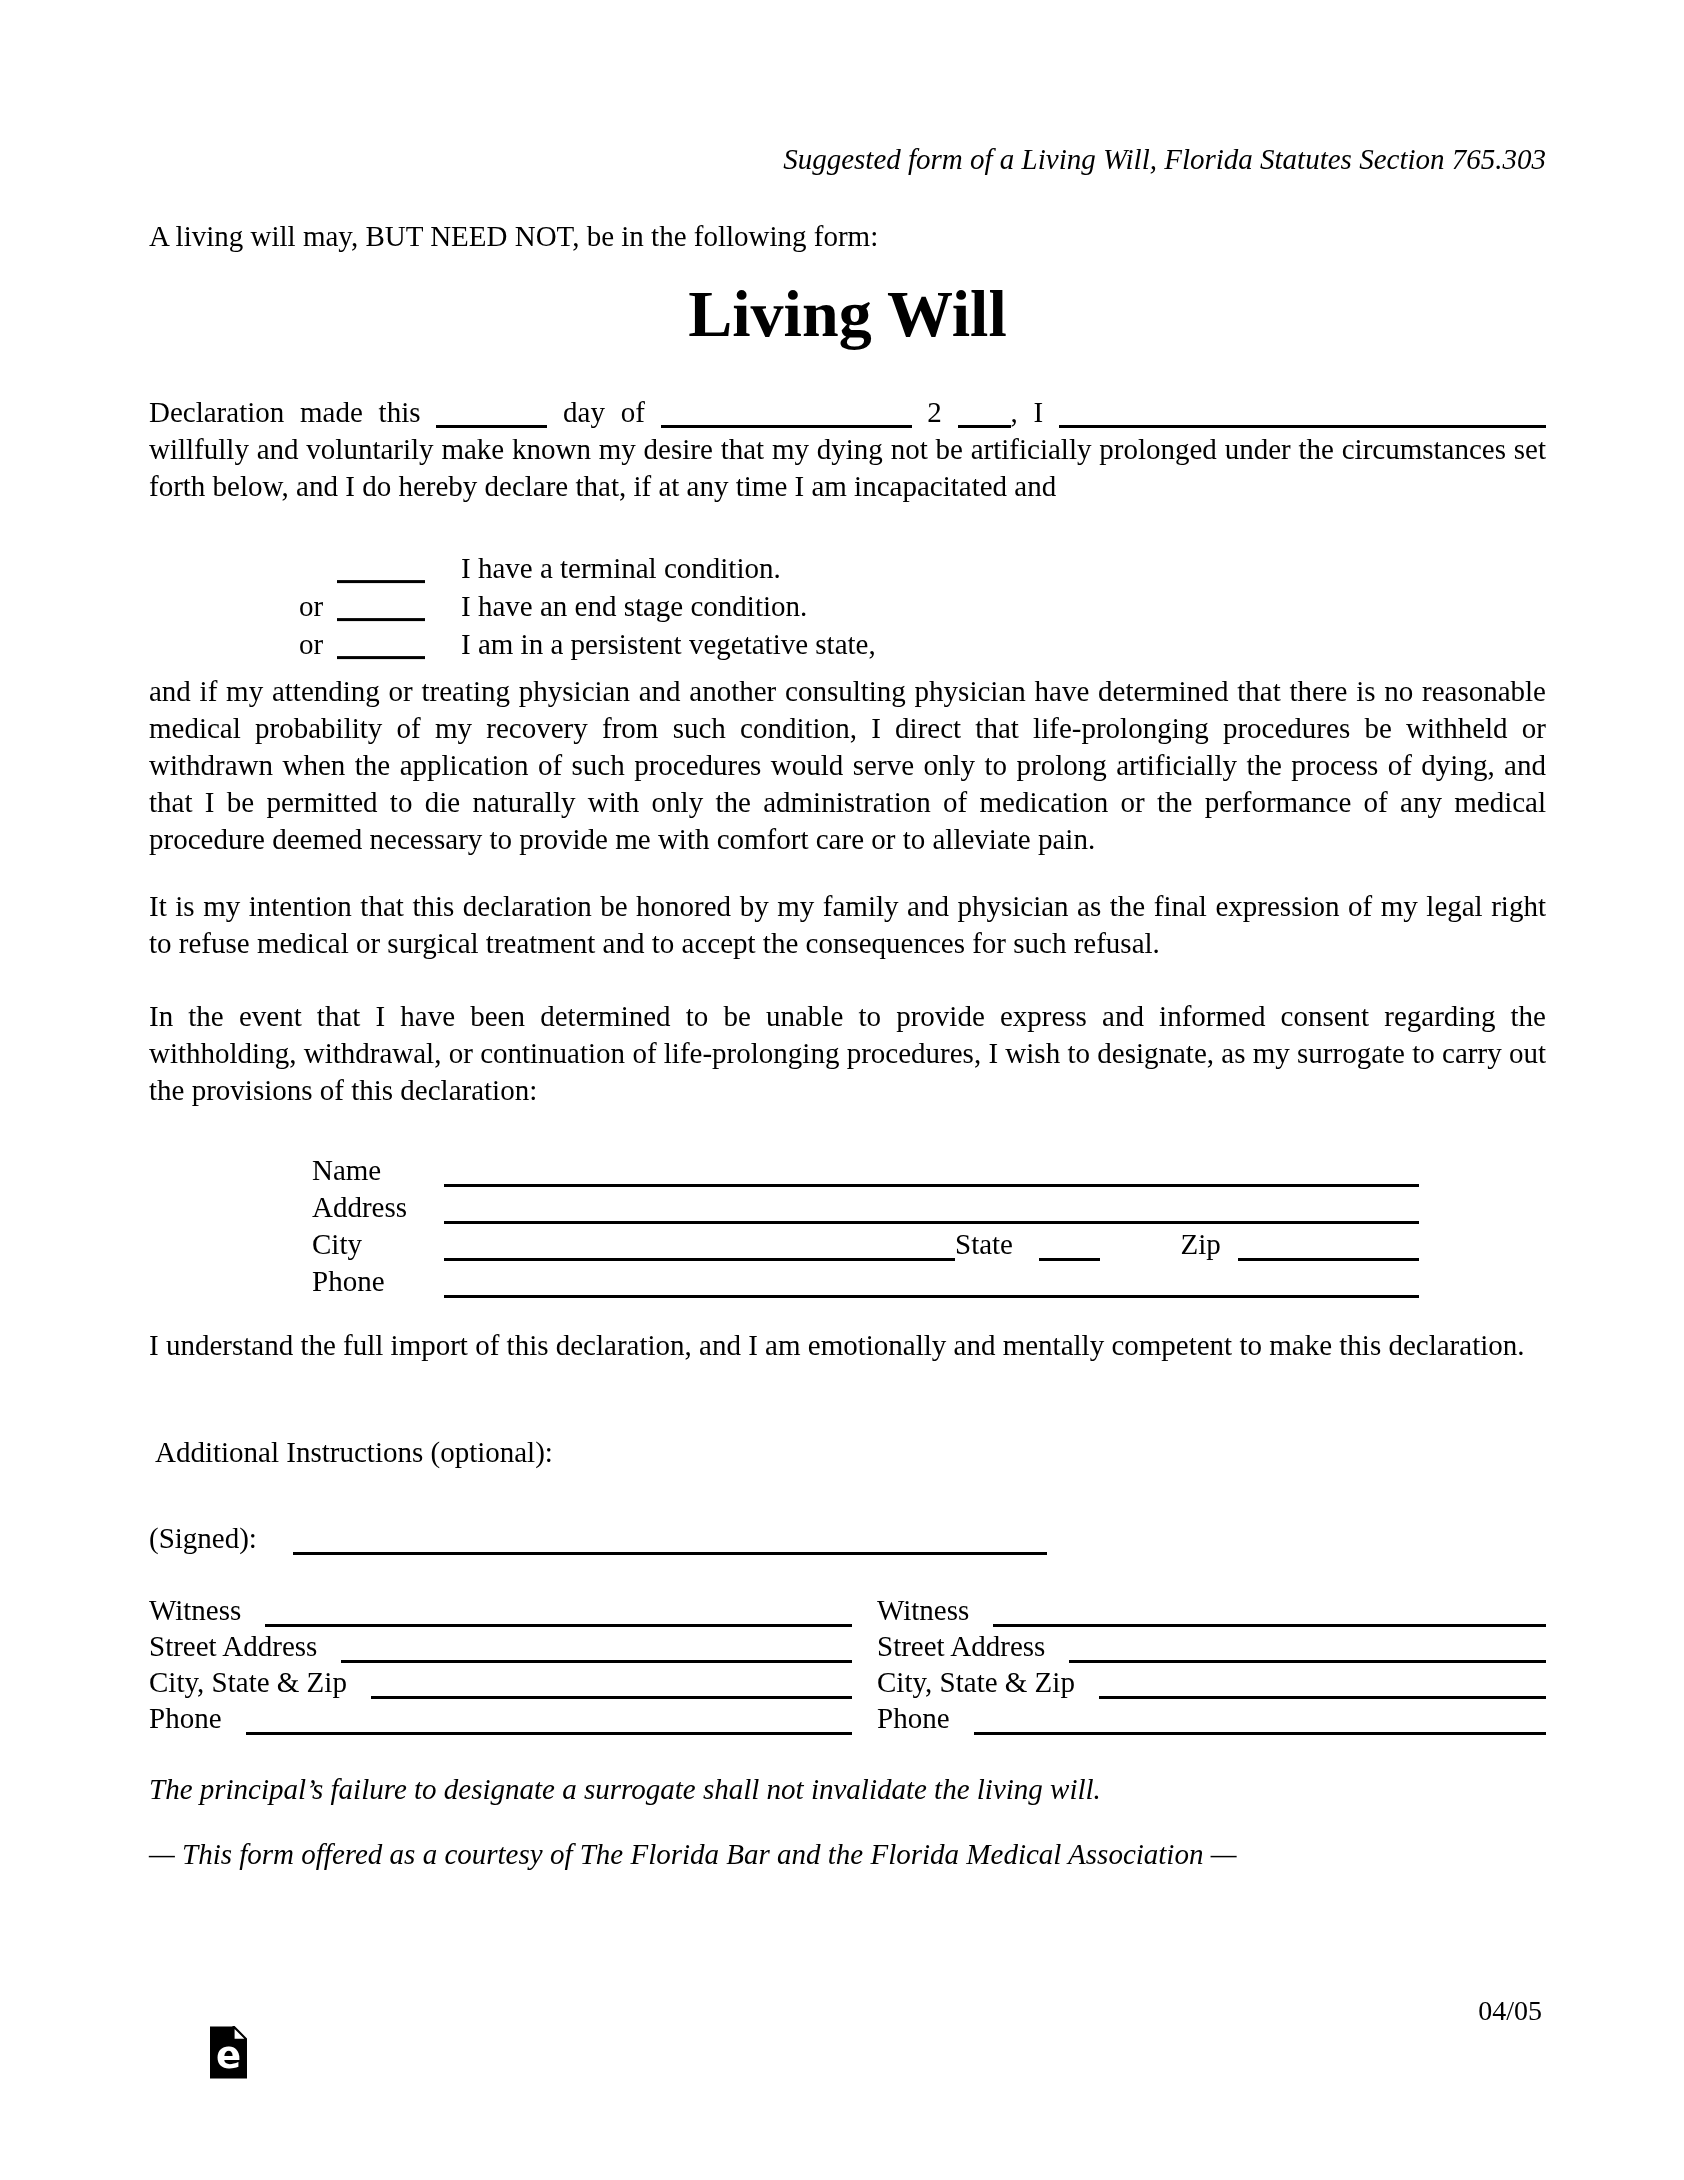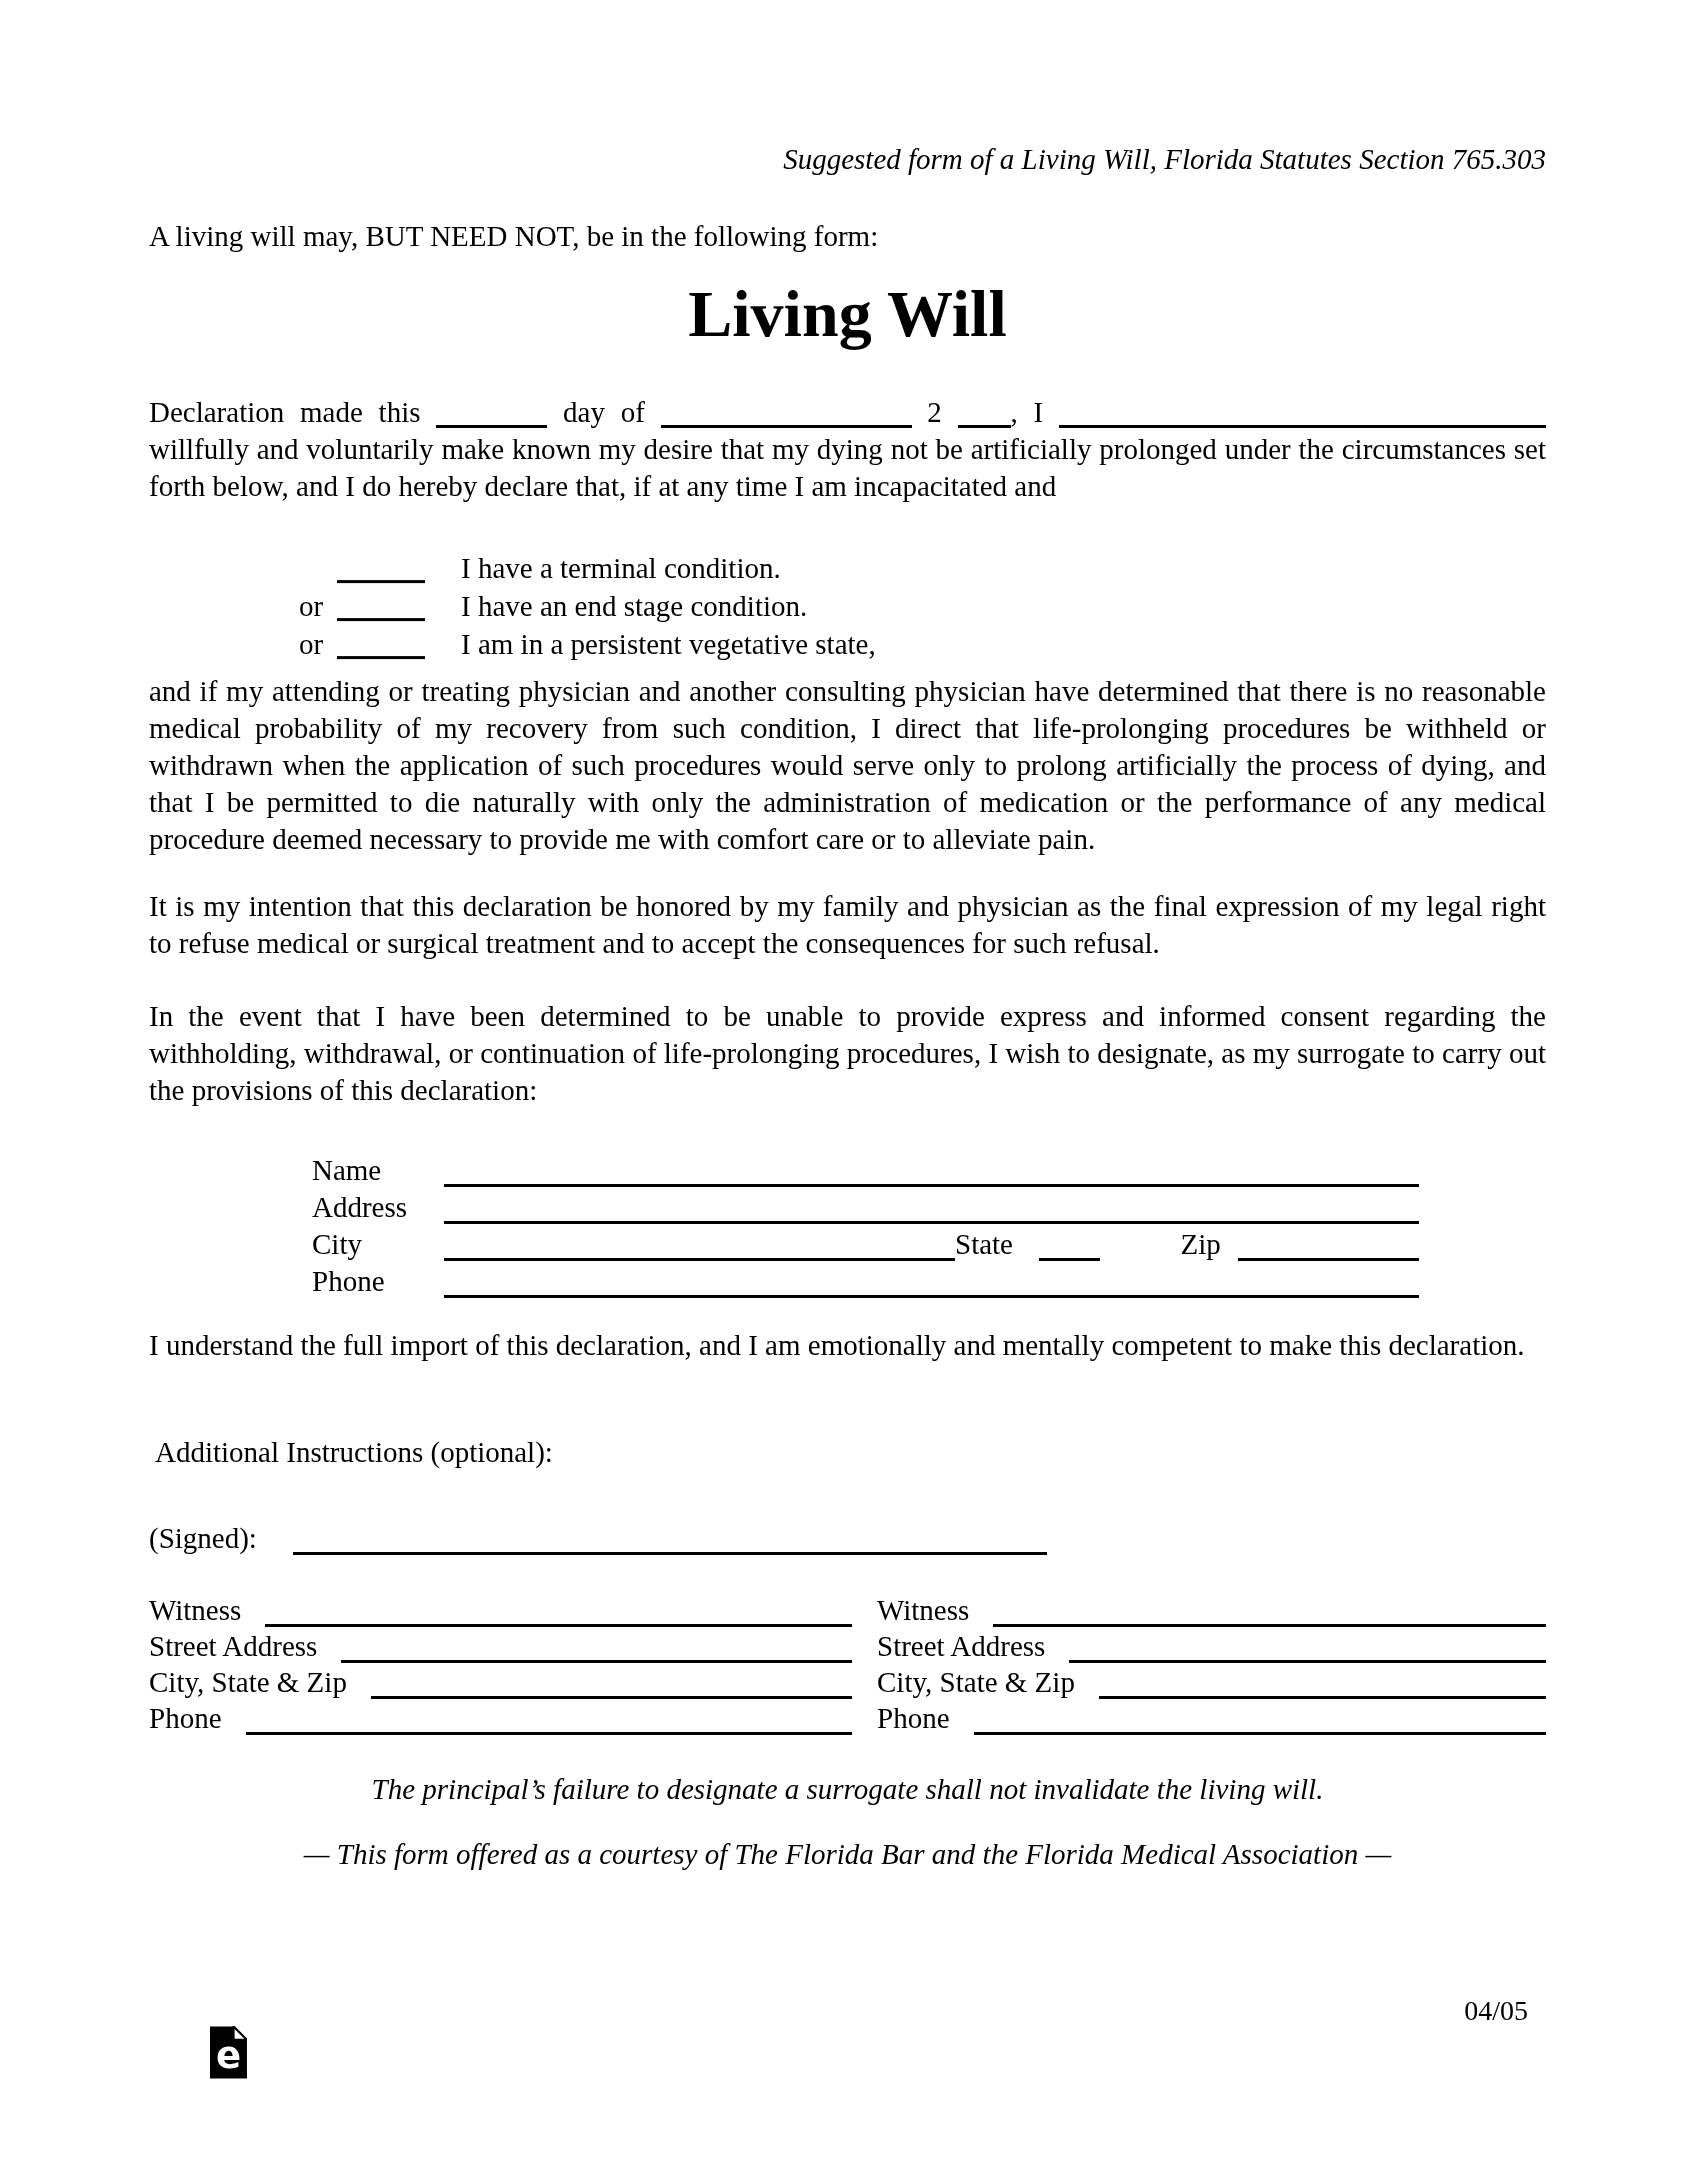--- a/index.html
+++ b/index.html
@@ -58,24 +58,24 @@
   .fline.zipline { margin-left:17px; }
   .addl { top:1434px; left:155px; width:1397px; line-height:37px; }
   .signed-row { top:1518px; left:149px; width:1397px; display:flex; align-items:flex-end; height:37px; }
   .signed-line { width:754px; margin-left:36px; border-bottom:3.4px solid #000; height:0; }
   .wcol { top:1591px; }
   .wcol-left { left:149px; width:703px; }
   .wcol-right { left:877px; width:669px; }
   .wrow { display:flex; align-items:flex-end; height:36px; }
   .wlabel { flex:0 0 auto; white-space:nowrap; padding-right:24px; }
   .wline { flex:1 1 auto; border-bottom:3.4px solid #000; height:0; }
-  .note { left:149px; width:1397px; text-align:center; font-style:italic; }
+  .note { left:149px; width:1397px; text-align:left; font-style:italic; }
   .note1 { top:1773px; }
   .note2 { top:1838px; }
-  .revision { top:1995px; right:157px; font-size:28px; }
+  .revision { top:1995px; right:143px; font-size:28px; }
   .logo { top:2026px; left:210px; width:37px; height:53px; }
 </style>
 </head>
 <body>
 
 <div class="page">
 
   <div class="abs subtitle">Suggested form of a Living Will, Florida Statutes Section 765.303</div>
 
   <div class="abs intro">A living will may, BUT NEED NOT, be in the following form:</div>

